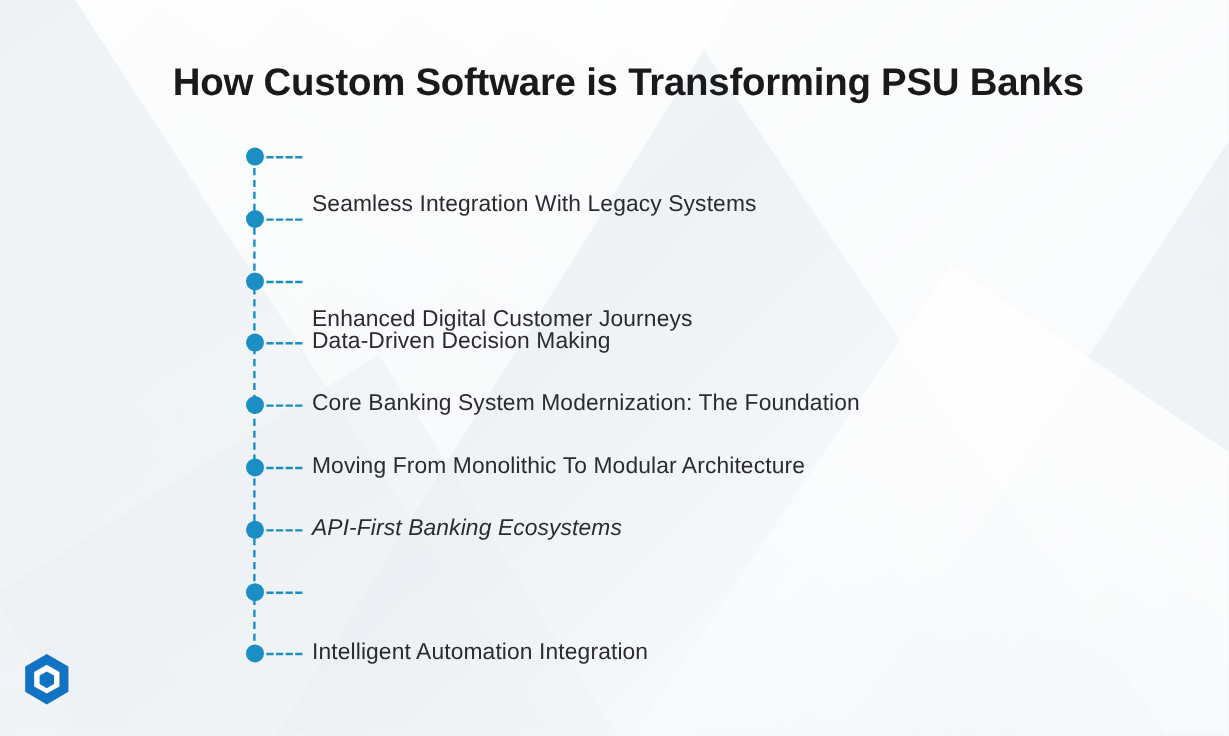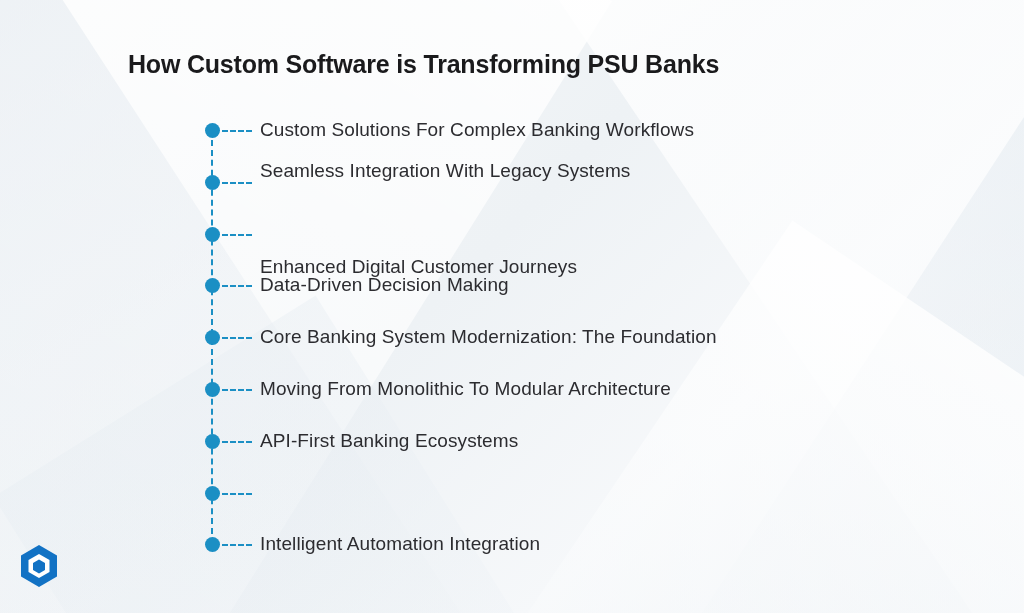--- a/index.html
+++ b/index.html
@@ -61,23 +61,23 @@
   .facet-f {
     left: 150px; bottom: -430px;
     width: 380px; height: 700px;
     background: linear-gradient(180deg, rgba(232,238,243,0.45), rgba(255,255,255,0.05));
     transform: rotate(-32deg);
   }
 
   
   #title {
     position: absolute;
-    left: 128px;
+    left: 144px;
     top: 50px;
-    font-size: 25px;
+    font-size: 32px;
     font-weight: bold;
     letter-spacing: -0.2px;
     color: #1a1a1c;
     white-space: nowrap;
   }
 
   
   #timeline {
     position: absolute;
     left: 0;
@@ -139,39 +139,38 @@
   <div class="facet facet-d"></div>
   <div class="facet facet-e"></div>
   <div class="facet facet-f"></div>
 
   <div id="title">How Custom Software is Transforming PSU Banks</div>
 
   <div id="timeline">
     <div id="tl-spine" style="top: 130px; height: 414.4px;"></div>
   <div class="tl-dot" style="top: 123px;"></div>
       <div class="tl-connector" style="top: 130px;"></div>
-      <div class="tl-label" style="top: 119px;">Custom Solutions For Complex Banking Workflows</div>
       <div class="tl-dot" style="top: 174.8px;"></div>
       <div class="tl-connector" style="top: 181.8px;"></div>
       <div class="tl-label" style="top: 160px;">Seamless Integration With Legacy Systems</div>
       <div class="tl-dot" style="top: 226.6px;"></div>
       <div class="tl-connector" style="top: 233.6px;"></div>
       <div class="tl-label" style="top: 222.6px; margin-top: 33px;">Enhanced Digital Customer Journeys</div>
       <div class="tl-dot" style="top: 278.4px;"></div>
       <div class="tl-connector" style="top: 285.4px;"></div>
       <div class="tl-label" style="top: 274.4px;">Data-Driven Decision Making</div>
       <div class="tl-dot" style="top: 330.2px;"></div>
       <div class="tl-connector" style="top: 337.2px;"></div>
       <div class="tl-label" style="top: 326.2px;">Core Banking System Modernization: The Foundation</div>
       <div class="tl-dot" style="top: 382px;"></div>
       <div class="tl-connector" style="top: 389px;"></div>
       <div class="tl-label" style="top: 378px;">Moving From Monolithic To Modular Architecture</div>
       <div class="tl-dot" style="top: 433.8px;"></div>
       <div class="tl-connector" style="top: 440.8px;"></div>
-      <div class="tl-label" style="top: 429.8px;">API-First Banking Ecosystems</div>
+      <div class="tl-label" style="top: 429.8px; font-style: italic;">API-First Banking Ecosystems</div>
       <div class="tl-dot" style="top: 485.6px;"></div>
       <div class="tl-connector" style="top: 492.6px;"></div>
       <div class="tl-dot" style="top: 537.4px;"></div>
       <div class="tl-connector" style="top: 544.4px;"></div>
       <div class="tl-label" style="top: 533.4px;">Intelligent Automation Integration</div>
     </div>
 
   <svg id="logo" viewBox="0 0 46 50">
     <polygon points="23,2 41,12.5 41,33.5 23,44 5,33.5 5,12.5" fill="#1272c4"></polygon>
     <polygon points="23,11 33.5,17 33.5,29 23,35 12.5,29 12.5,17" fill="#ffffff"></polygon>

